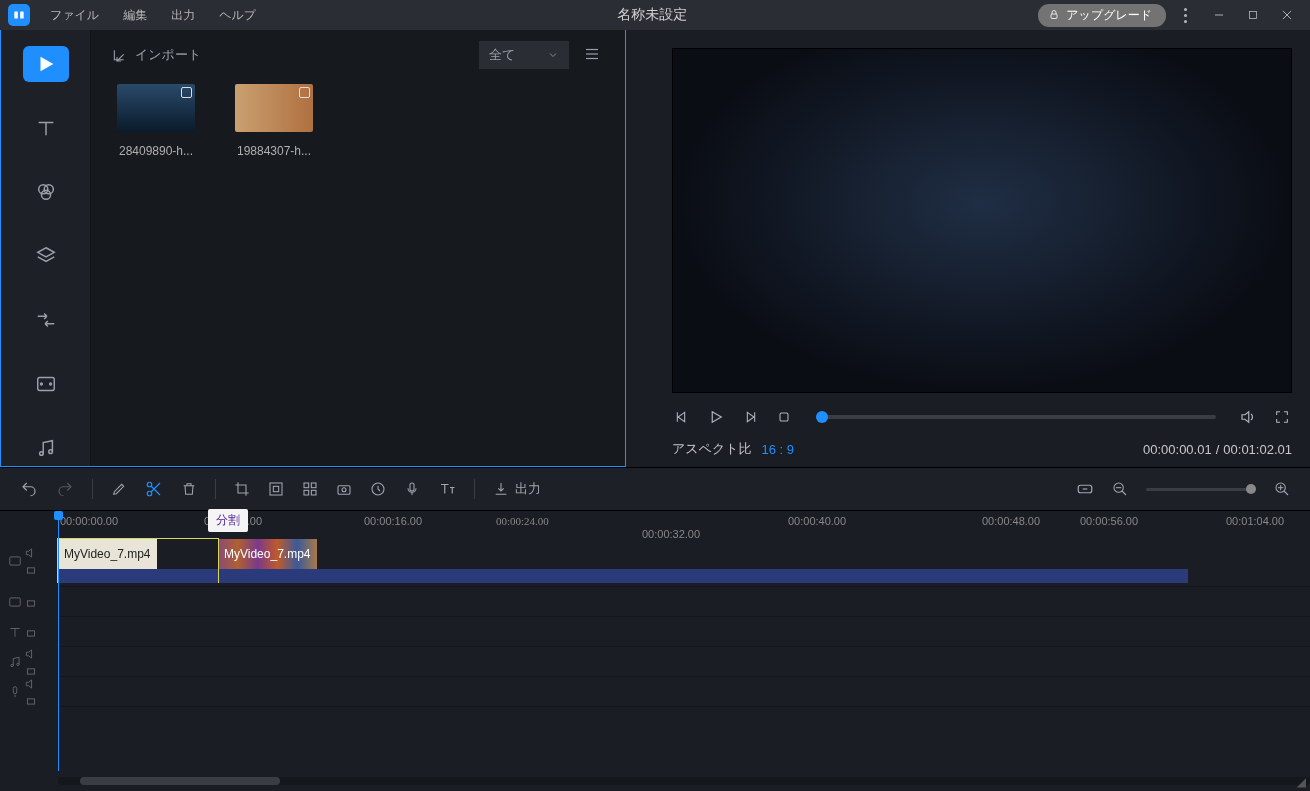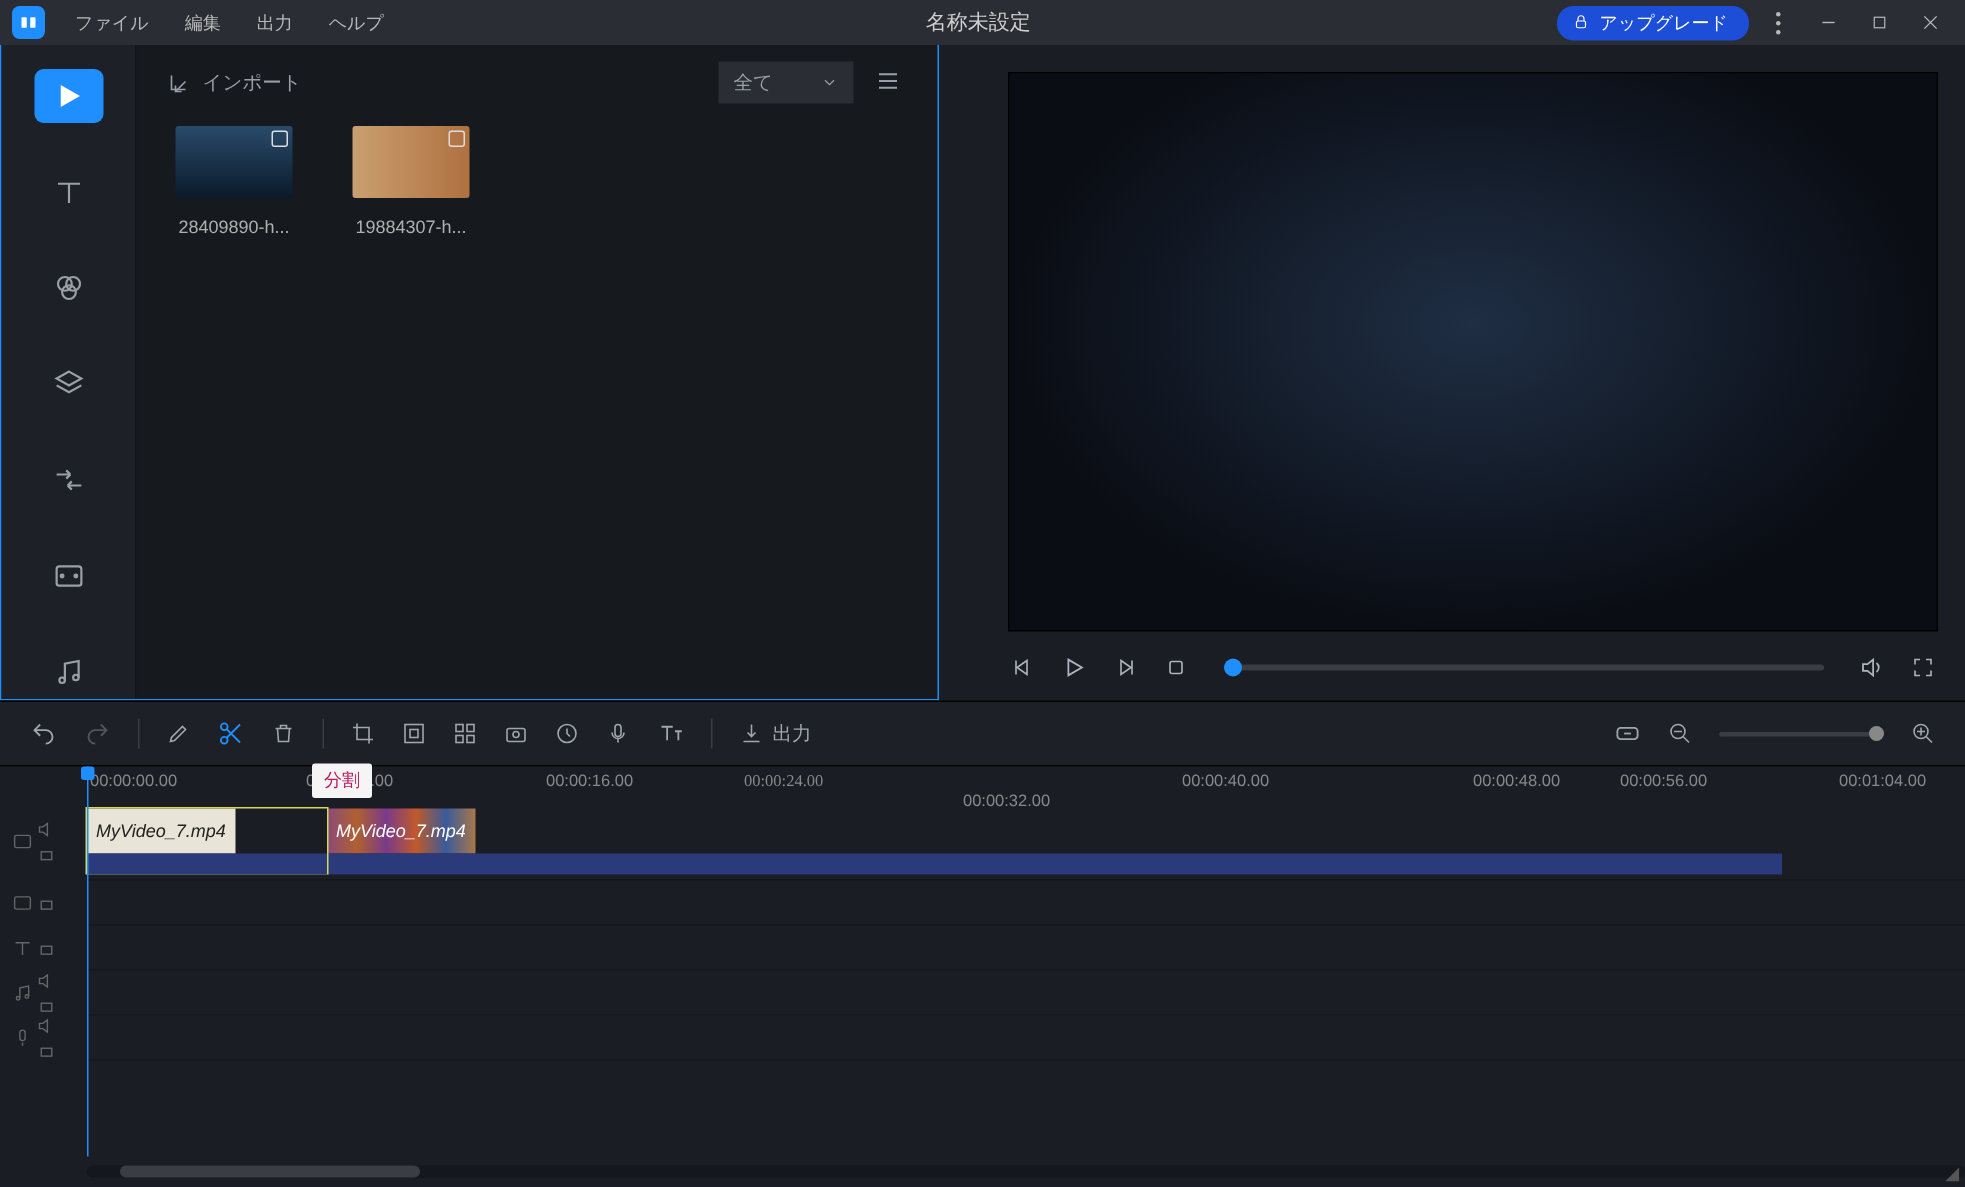--- a/index.html
+++ b/index.html
@@ -15,21 +15,21 @@
   padding: 0 8px; gap: 4px; color: #b8b8b8;
 }
 .app-logo {
   width: 22px; height: 22px; background: #1f8fff; border-radius: 5px;
   display: flex; align-items: center; justify-content: center; margin-right: 6px;
 }
 .app-logo svg { width: 14px; height: 14px; }
 .menu-item { padding: 4px 10px; cursor: pointer; font-size: 12px; }
 .title-center { flex: 1; text-align: center; font-size: 14px; color: #d0d0d0; }
 .upgrade-btn {
-  background: #1d4ed8; color: #fff; padding: 3px 14px 3px 10px; border-radius: 11px;
+  background: #737373; color: #fff; padding: 3px 14px 3px 10px; border-radius: 11px;
   display: flex; align-items: center; gap: 6px; font-size: 12px; cursor: pointer;
 }
 .win-btn { width: 30px; height: 30px; display: flex; align-items: center; justify-content: center; cursor: pointer; }
 .dots { display:flex; flex-direction:column; gap:3px; padding:0 6px;}
 .dots span { width:3px; height:3px; background:#b8b8b8; border-radius:50%; }
 
 
 .middle { flex: 0 0 418px; display: flex; }
 .media-panel { width: 626px; border: 1px solid #1f8fff; border-top:none; display: flex; background:#16191e;}
 .media-sidebar {
@@ -91,31 +91,31 @@
 .tb-sep { width: 1px; height: 20px; background: #3a3d44; }
 .tb-spacer { flex: 1; }
 .zoom-slider { width: 110px; height: 3px; background: #3a3d44; position: relative; border-radius:2px;}
 .zoom-handle { position: absolute; right: 0; top: -4px; width: 10px; height: 10px; background: #888; border-radius: 50%; }
 
 
 .timeline { flex: 1; display: flex; flex-direction: column; background: #1a1d24; position:relative;}
 .ruler { height: 24px; display: flex; position: relative; padding-left: 58px; font-size:11px; color:#888;}
 .ruler .tick { position: absolute; top: 4px; }
 .tooltip {
-  position: absolute; left: 208px; top: -2px; background: #f5f5f5; color: #be185d;
+  position: absolute; left: 208px; top: -2px; background: #f5f5f5; color: #4c1d95;
   padding: 3px 8px; font-size: 12px; border-radius:2px; z-index:5;
 }
 .playhead {
   position: absolute; left: 58px; top: 0px; bottom: 20px; width: 1px; background: #1f8fff; z-index:4;
 }
 .playhead::before {
   content:""; position:absolute; top:0; left:-4px; width:9px; height:9px;
   background:#1f8fff; border-radius:2px;
 }
-.tracks { flex: 1; padding-left: 58px; position: relative; font-style: italic; }
+.tracks { flex: 1; padding-left: 58px; position: relative; }
 .track-gutter {
   position: absolute; left: 0; width: 58px; top:0; bottom:22px;
   display:flex; flex-direction:column;
 }
 .gutter-row { height: 52px; display:flex; align-items:center; gap:2px; padding-left:8px; color:#666; font-size:10px;}
 .gutter-row.small { height:30px;}
 .gutter-row svg{ width:14px; height:14px;}
 .track { height: 52px; border-bottom: 1px solid #14171c; position: relative; display:flex; align-items:center;}
 .track.small { height: 30px; }
 .clip {
@@ -305,20 +305,28 @@
             <path d="M4 9v6h4l5 4V5L8 9H4z"></path>
             <path d="M16 8a5 5 0 0 1 0 8"></path>
           </svg>
         </div>
       <div class="pc-btn">
           <svg viewBox="0 0 24 24" width="16">
             <path d="M4 9V4h5M20 9V4h-5M4 15v5h5M20 15v5h-5"></path>
           </svg>
         </div>
     </div>
+    <div class="preview-meta">
+      <span>アスペクト比</span>
+      <span class="ratio-val">16 : 9</span>
+      <div class="spacer"></div>
+      <div class="time-display">
+        <span>00:00:00.01</span><span class="sep">/</span><span>00:01:02.01</span>
+      </div>
+    </div>
   </div>
 </div>
 
 <div class="toolbar-row">
   <div class="tb-btn">
       <svg viewBox="0 0 24 24" width="18">
         <path d="M9 14 4 9l5-5"></path>
         <path d="M4 9h10a6 6 0 0 1 0 12"></path>
       </svg>
     </div>

